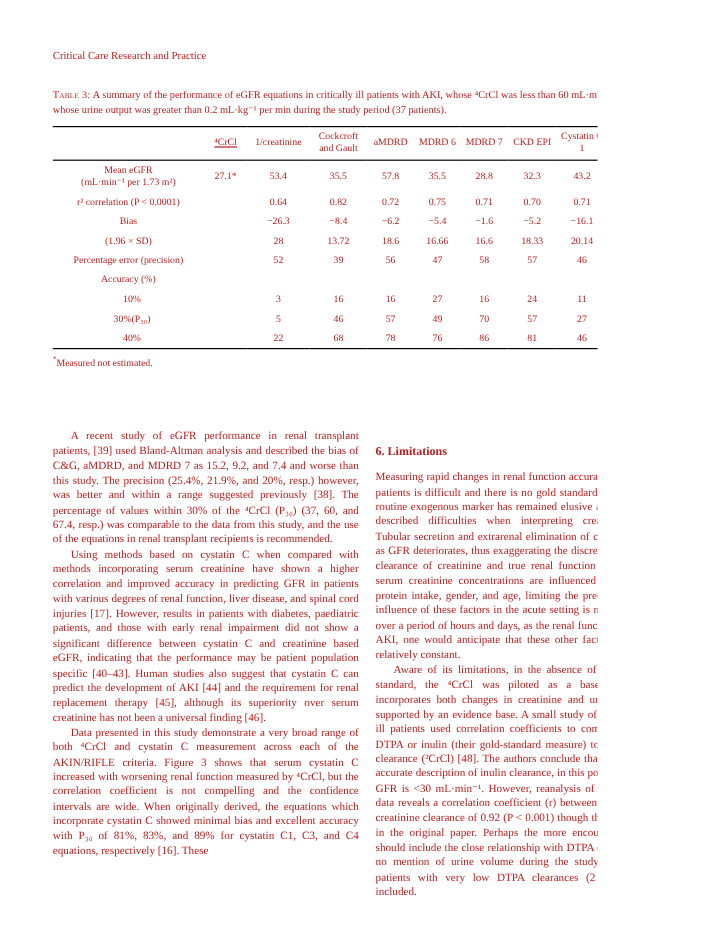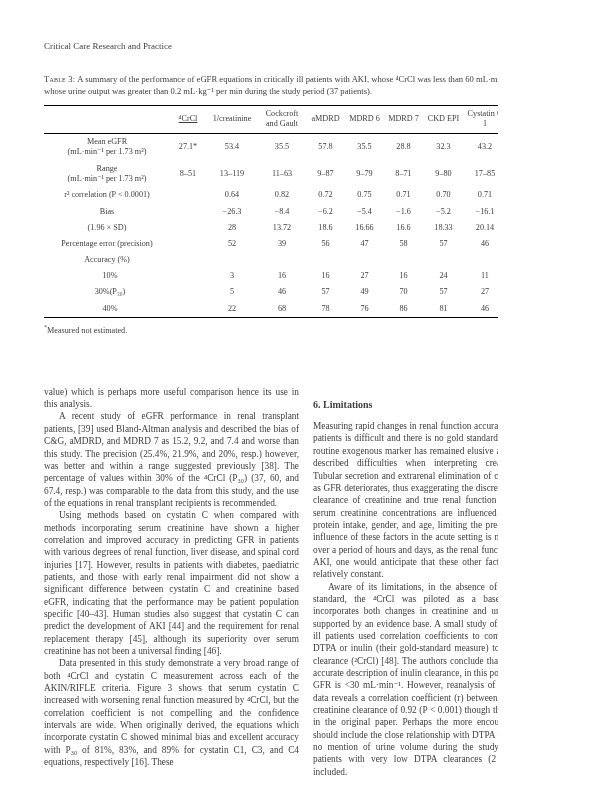--- a/index.html
+++ b/index.html
@@ -1,18 +1,18 @@
 <!DOCTYPE html>
 <html><head>
 <meta charset="utf-8">
 <style>
   html,body{margin:0;padding:0;background:#ffffff;}
   .page{
     position:relative;width:498px;height:792px;background:#ffffff;overflow:hidden;
-    font-family:"Liberation Serif","DejaVu Serif",serif;color:#404040;
+    font-family:"Liberation Serif","DejaVu Serif",serif;color:#b91c1c;
   }
   .content{position:absolute;left:44px;top:41px;width:524px;}
   .running-head{display:flex;justify-content:space-between;align-items:baseline;font-size:9px;line-height:11px;}
   .caption{margin:21px 0 0 0;font-size:8.6px;line-height:12.4px;text-align:justify;}
   .smallcaps{font-variant:small-caps;letter-spacing:.2px;}
   table.perf{margin-top:7px;border-collapse:collapse;table-layout:fixed;width:524px;font-size:8.2px;line-height:10.6px;}
   table.perf thead tr{border-top:1px solid #000;border-bottom:1px solid #000;}
   table.perf th{font-weight:normal;text-align:center;vertical-align:middle;padding:3px 1px;}
   table.perf td{text-align:center;vertical-align:middle;padding:2.8px 1px;}
   table.perf tbody tr:last-child{border-bottom:1px solid #000;}
@@ -73,34 +73,20 @@
             <td>35.5</td>
             <td>57.8</td>
             <td>35.5</td>
             <td>28.8</td>
             <td>32.3</td>
             <td>43.2</td>
             <td>41.0</td>
             <td>39.7</td>
           </tr>
           <tr>
-            <td class="row-label">Range
-(mL·min⁻¹ per 1.73 m²)</td>
-            <td>8–51</td>
-            <td>13–119</td>
-            <td>11–63</td>
-            <td>9–87</td>
-            <td>9–79</td>
-            <td>8–71</td>
-            <td>9–80</td>
-            <td>17–85</td>
-            <td>16–79</td>
-            <td>15–79</td>
-          </tr>
-          <tr>
             <td class="row-label">r² correlation (P &lt; 0.0001)</td>
             <td></td>
             <td>0.64</td>
             <td>0.82</td>
             <td>0.72</td>
             <td>0.75</td>
             <td>0.71</td>
             <td>0.70</td>
             <td>0.71</td>
             <td>0.71</td>
@@ -197,21 +183,20 @@
             <td>54</td>
             <td>59</td>
           </tr>
         </tbody>
     </table>
 
     <p class="footnote"><span class="sup">*</span><span>Measured not estimated.</span></p>
 
     <div class="body-wrap">
       <div class="col">
-          <p class="body-p">value) which is perhaps more useful comparison hence its use in this analysis.</p>
           <p class="body-p indent">A recent study of eGFR performance in renal transplant patients, [39] used Bland-Altman analysis and described the bias of C&amp;G, aMDRD, and MDRD 7 as 15.2, 9.2, and 7.4 and worse than this study. The precision (25.4%, 21.9%, and 20%, resp.) however, was better and within a range suggested previously [38]. The percentage of values within 30% of the ⁴CrCl (P₃₀) (37, 60, and 67.4, resp.) was comparable to the data from this study, and the use of the equations in renal transplant recipients is recommended.</p>
           <p class="body-p indent">Using methods based on cystatin C when compared with methods incorporating serum creatinine have shown a higher correlation and improved accuracy in predicting GFR in patients with various degrees of renal function, liver disease, and spinal cord injuries [17]. However, results in patients with diabetes, paediatric patients, and those with early renal impairment did not show a significant difference between cystatin C and creatinine based eGFR, indicating that the performance may be patient population specific [40–43]. Human studies also suggest that cystatin C can predict the development of AKI [44] and the requirement for renal replacement therapy [45], although its superiority over serum creatinine has not been a universal finding [46].</p>
           <p class="body-p indent">Data presented in this study demonstrate a very broad range of both ⁴CrCl and cystatin C measurement across each of the AKIN/RIFLE criteria. Figure 3 shows that serum cystatin C increased with worsening renal function measured by ⁴CrCl, but the correlation coefficient is not compelling and the confidence intervals are wide. When originally derived, the equations which incorporate cystatin C showed minimal bias and excellent accuracy with P₃₀ of 81%, 83%, and 89% for cystatin C1, C3, and C4 equations, respectively [16]. These</p>
         </div>
       <div class="col">
           <h2 class="section-heading">6. Limitations</h2>
           <p class="body-p">Measuring rapid changes in renal function accurately in critically ill patients is difficult and there is no gold standard method. A useful, routine exogenous marker has remained elusive and there are well-described difficulties when interpreting creatinine clearance. Tubular secretion and extrarenal elimination of creatinine increases as GFR deteriorates, thus exaggerating the discrepancy between the clearance of creatinine and true renal function [47]. In addition, serum creatinine concentrations are influenced by muscle mass, protein intake, gender, and age, limiting the precision further. The influence of these factors in the acute setting is not clear. However, over a period of hours and days, as the renal function deteriorates in AKI, one would anticipate that these other factors would remain relatively constant.</p>
           <p class="body-p indent">Aware of its limitations, in the absence of an accepted gold standard, the ⁴CrCl was piloted as a baseline standard. It incorporates both changes in creatinine and urine output and is supported by an evidence base. A small study of eighteen critically ill patients used correlation coefficients to compare clearance of DTPA or inulin (their gold-standard measure) to 2-hour creatinine clearance (²CrCl) [48]. The authors conclude that a ²CrCl is not an accurate description of inulin clearance, in this population, when the GFR is &lt;30 mL·min⁻¹. However, reanalysis of the published raw data reveals a correlation coefficient (r) between DTPA and 2-hour creatinine clearance of 0.92 (P &lt; 0.001) though this is not discussed in the original paper. Perhaps the more encouraging conclusion should include the close relationship with DTPA clearance. There is no mention of urine volume during the study time period and patients with very low DTPA clearances (2 mL·min⁻¹) were included.</p>
         </div>
     </div>

